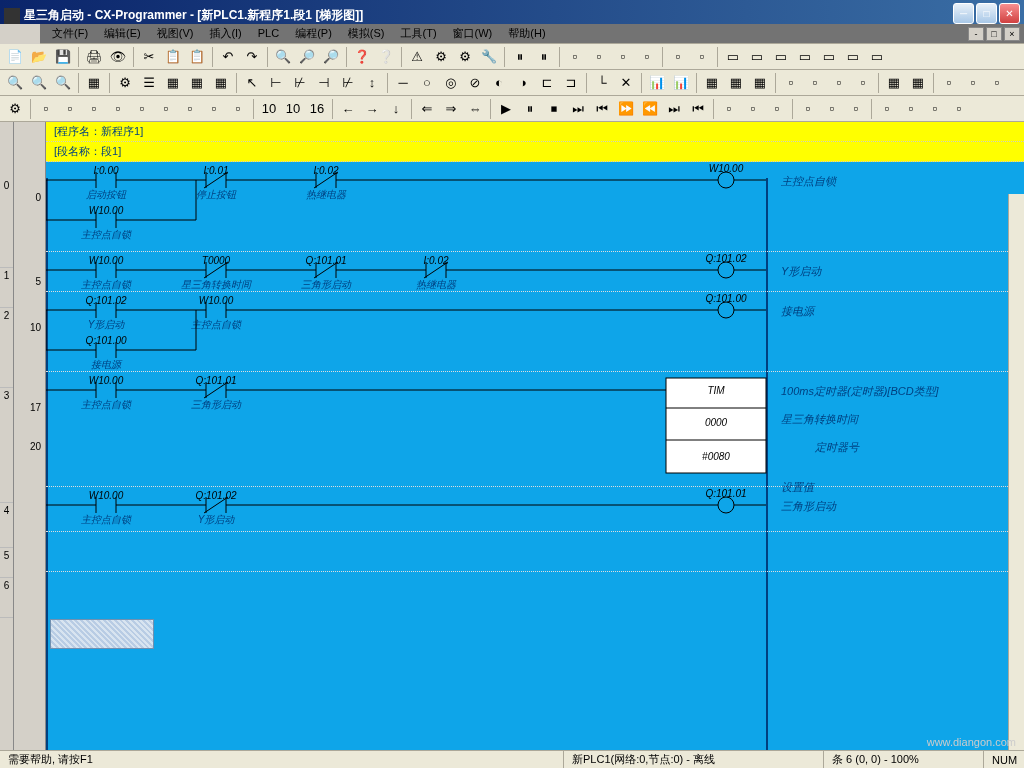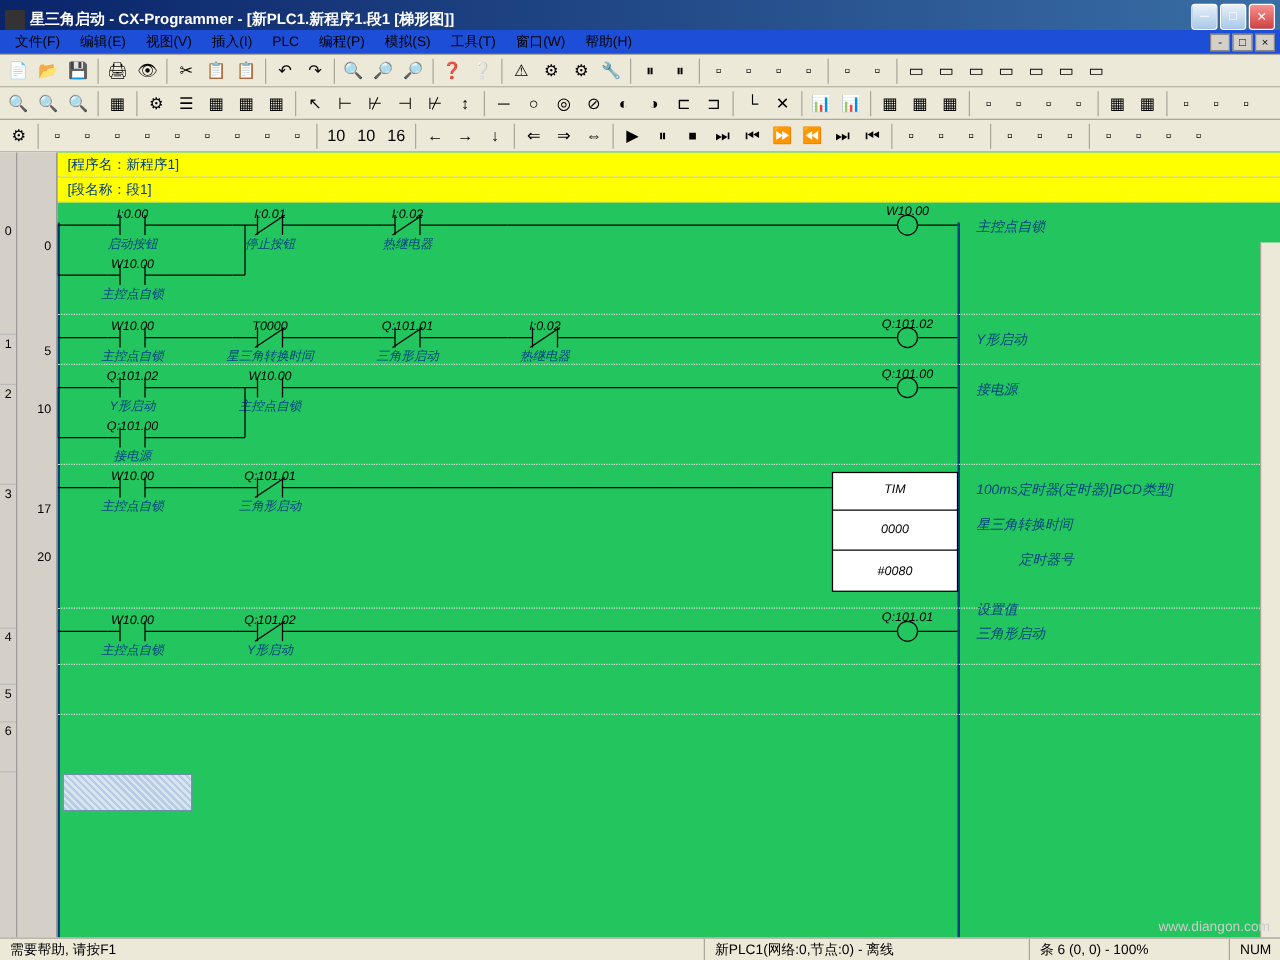--- a/index.html
+++ b/index.html
@@ -3,33 +3,33 @@
 <meta charset="utf-8">
 <style>
 * { margin: 0; padding: 0; box-sizing: border-box; }
 body { font-family: "Microsoft YaHei", SimSun, Arial, sans-serif; font-size: 11px; background: #d4d0c8; width: 1024px; height: 768px; overflow: hidden; position: relative; }
 .titlebar { height: 24px; background: linear-gradient(to right, #0a246a, #3a6ea5); color: white; display: flex; align-items: flex-end; padding: 0 4px; font-size: 12px; }
 .titlebar-icon { width: 16px; height: 16px; background: #333; margin-right: 4px; }
 .titlebar-text { flex: 1; font-weight: bold; }
 .win-btns { display: flex; gap: 2px; }
 .win-btn { width: 21px; height: 21px; border: 1px solid #fff; background: linear-gradient(#e8f0f8,#a8c8e8); display: flex; align-items: center; justify-content: center; font-size: 10px; border-radius: 3px; cursor: pointer; }
 .win-btn.close { background: linear-gradient(#f89090,#d04040); color: white; }
-.menubar { height: 20px; background: #1d4ed8; display: flex; align-items: center; padding: 0 4px; border-bottom: 1px solid #aca899; }
+.menubar { height: 20px; background: #737373; display: flex; align-items: center; padding: 0 4px; border-bottom: 1px solid #aca899; margin-left: 40px; }
 .menu-item { padding: 2px 8px; cursor: pointer; }
 .mdi-btns { margin-left: auto; display: flex; gap: 2px; }
 .mdi-btn { width: 16px; height: 14px; border: 1px solid #888; background: #d4d0c8; font-size: 9px; display: flex; align-items: center; justify-content: center; cursor: pointer; }
 .toolbar { height: 26px; background: #ece9d8; display: flex; align-items: center; padding: 0 4px; border-bottom: 1px solid #aca899; gap: 2px; }
 .tb-btn { width: 22px; height: 22px; display: flex; align-items: center; justify-content: center; cursor: pointer; font-size: 13px; border: 1px solid transparent; }
 .tb-sep { width: 1px; height: 20px; background: #aca899; margin: 0 2px; }
 .workspace { display: flex; height: 640px; background: white; }
 .rung-gutter { width: 14px; background: #d4d0c8; border-right: 1px solid #888; }
 .rung-gutter div { height: 50px; text-align: center; padding-top: 2px; font-size: 10px; border-bottom: 1px solid #bbb; }
 .step-gutter { width: 32px; background: #d4d0c8; border-right: 1px solid #888; }
 .step-gutter div { text-align: right; padding: 2px 4px 0 0; font-size: 10px; }
-.ladder { flex: 1; position: relative; background: #22c55e; overflow: hidden; }
+.ladder { flex: 1; position: relative; background: #0ea5e9; overflow: hidden; }
 .header-band { background: #ffff00; padding: 2px 8px; color: #004080; font-size: 11px; border-bottom: 1px dotted #ccc; }
 .rung { position: relative; border-bottom: 1px dotted #ddd; font-style: italic; }
 .rung svg { display: block; }
 .busbar { position: absolute; top: 56px; bottom: 0; width: 2px; background: #004080; }
 .busbar.left { left: 0; }
 .busbar.right { left: 720px; }
 .contact-label { fill: #004080; font-size: 10px; }
 .addr-label { fill: #000; font-size: 10px; }
 .comment { position: absolute; color: #004080; font-size: 11px; }
 .statusbar { position: absolute; bottom: 0; left: 0; right: 0; height: 18px; background: #ece9d8; border-top: 1px solid #aca899; display: flex; align-items: center; font-size: 11px; }

